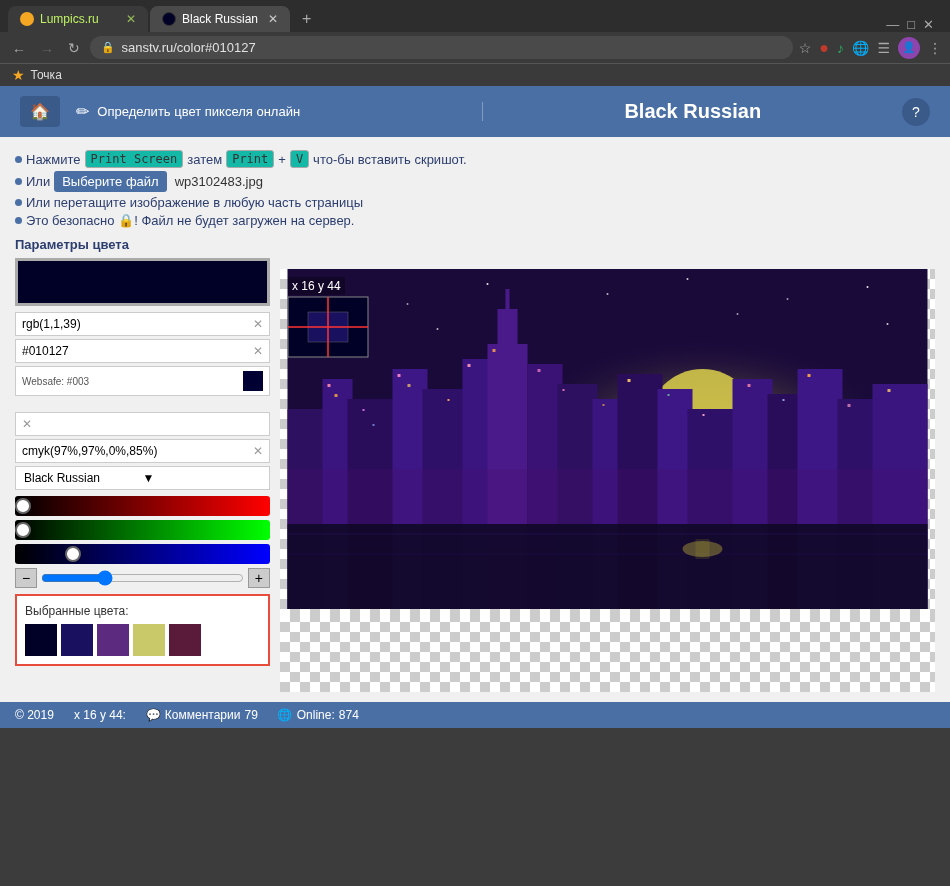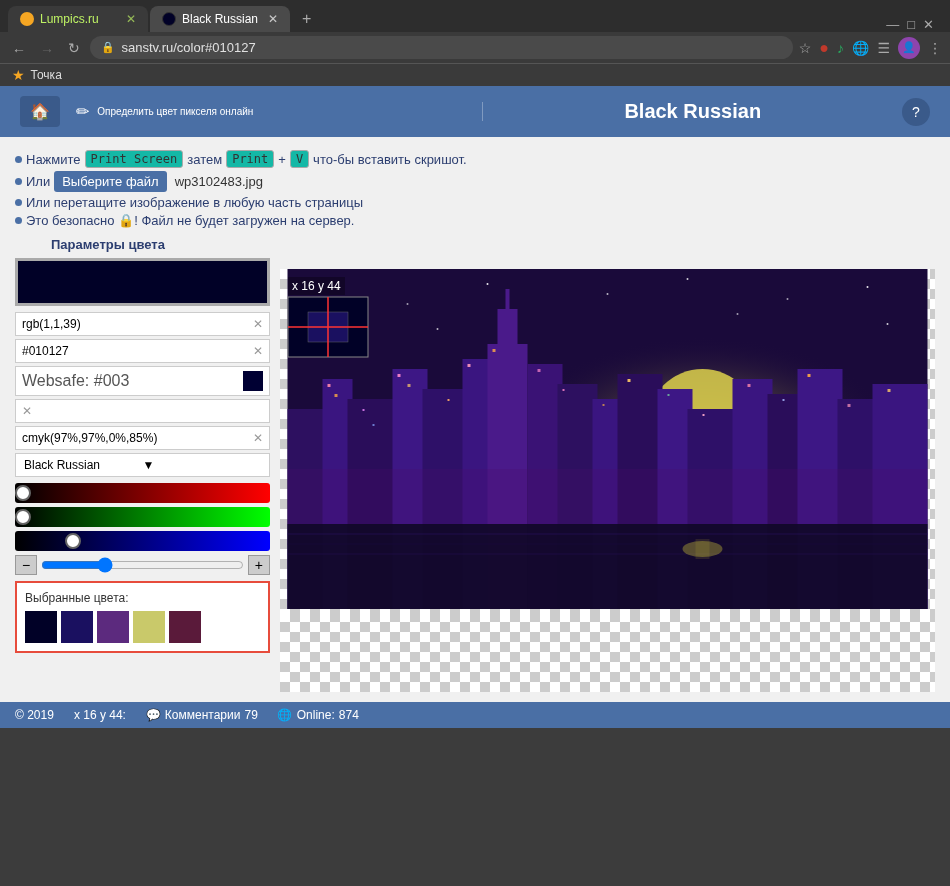--- a/index.html
+++ b/index.html
@@ -42,26 +42,26 @@
     .kbd { background: #14b8a6; border: 1px solid #aaa; border-radius: 3px; padding: 1px 5px; font-family: monospace; font-size: 12px; color: #333; }
     .btn-blue { background: #4a6fa5; color: white; border: none; padding: 3px 8px; border-radius: 3px; cursor: pointer; font-size: 13px; }
     .filename { color: #333; margin-left: 4px; }
     .dot { width: 7px; height: 7px; background: #4a6fa5; border-radius: 50%; flex-shrink: 0; }
 
     
     .work-area { display: flex; gap: 10px; }
 
     
     .color-panel { width: 255px; flex-shrink: 0; }
-    .color-panel-title { color: #2c3e70; font-size: 13px; font-weight: bold; margin-bottom: 6px; margin-left: 36px; }
+    .color-panel-title { color: #2c3e70; font-size: 13px; font-weight: bold; margin-bottom: 6px; }
     .color-preview { background: #010127; border: 2px solid #010127; height: 48px; width: 100%; margin-bottom: 6px; border: 3px solid #aaa; }
     .color-input-row { display: flex; align-items: center; border: 1px solid #ccc; background: white; margin-bottom: 3px; }
     .color-input-row input { flex: 1; border: none; outline: none; padding: 4px 6px; font-size: 12px; background: transparent; }
     .color-input-row .x-btn { color: #999; padding: 4px 6px; cursor: pointer; font-size: 12px; }
-    .websafe-row { display: flex; align-items: center; border: 1px solid #ccc; background: white; margin-bottom: 3px; padding: 4px 6px; font-size: 16px; color: #555; }
+    .websafe-row { display: flex; align-items: center; border: 1px solid #ccc; background: white; margin-bottom: 16px; padding: 4px 6px; font-size: 10px; color: #555; }
     .websafe-row .color-swatch { width: 20px; height: 20px; background: #000033; margin-left: auto; }
 
     .color-name-dropdown { display: flex; align-items: center; border: 1px solid #ccc; background: white; margin-bottom: 6px; padding: 4px 8px; font-size: 12px; }
     .color-name-dropdown span { flex: 1; }
 
     
     .slider-section { margin-bottom: 4px; }
     .slider-row { display: flex; align-items: center; margin-bottom: 4px; }
     .slider-track { flex: 1; height: 20px; border-radius: 2px; position: relative; overflow: hidden; }
     .slider-red { background: linear-gradient(to right, #000, #ff0000); }
@@ -135,21 +135,21 @@
   <div class="bookmark-bar">
     <span style="color:#f5a623;font-size:14px;">★</span>
     <span class="bookmark-item">Точка</span>
   </div>
 </div>
 
 <div class="page-header">
   <div class="home-icon">🏠</div>
   <div class="pencil-section">
     <span>✏</span>
-    <span style="font-size:10px;">Определить цвет пикселя онлайн</span>
+    <span style="font-size:13px;">Определить цвет пикселя онлайн</span>
   </div>
   <div class="color-name">Black Russian</div>
   <div class="help-btn">?</div>
 </div>
 
 <div class="main-content">
 
   <div>
     <div class="instruction-item">
       <span class="dot"></span>

